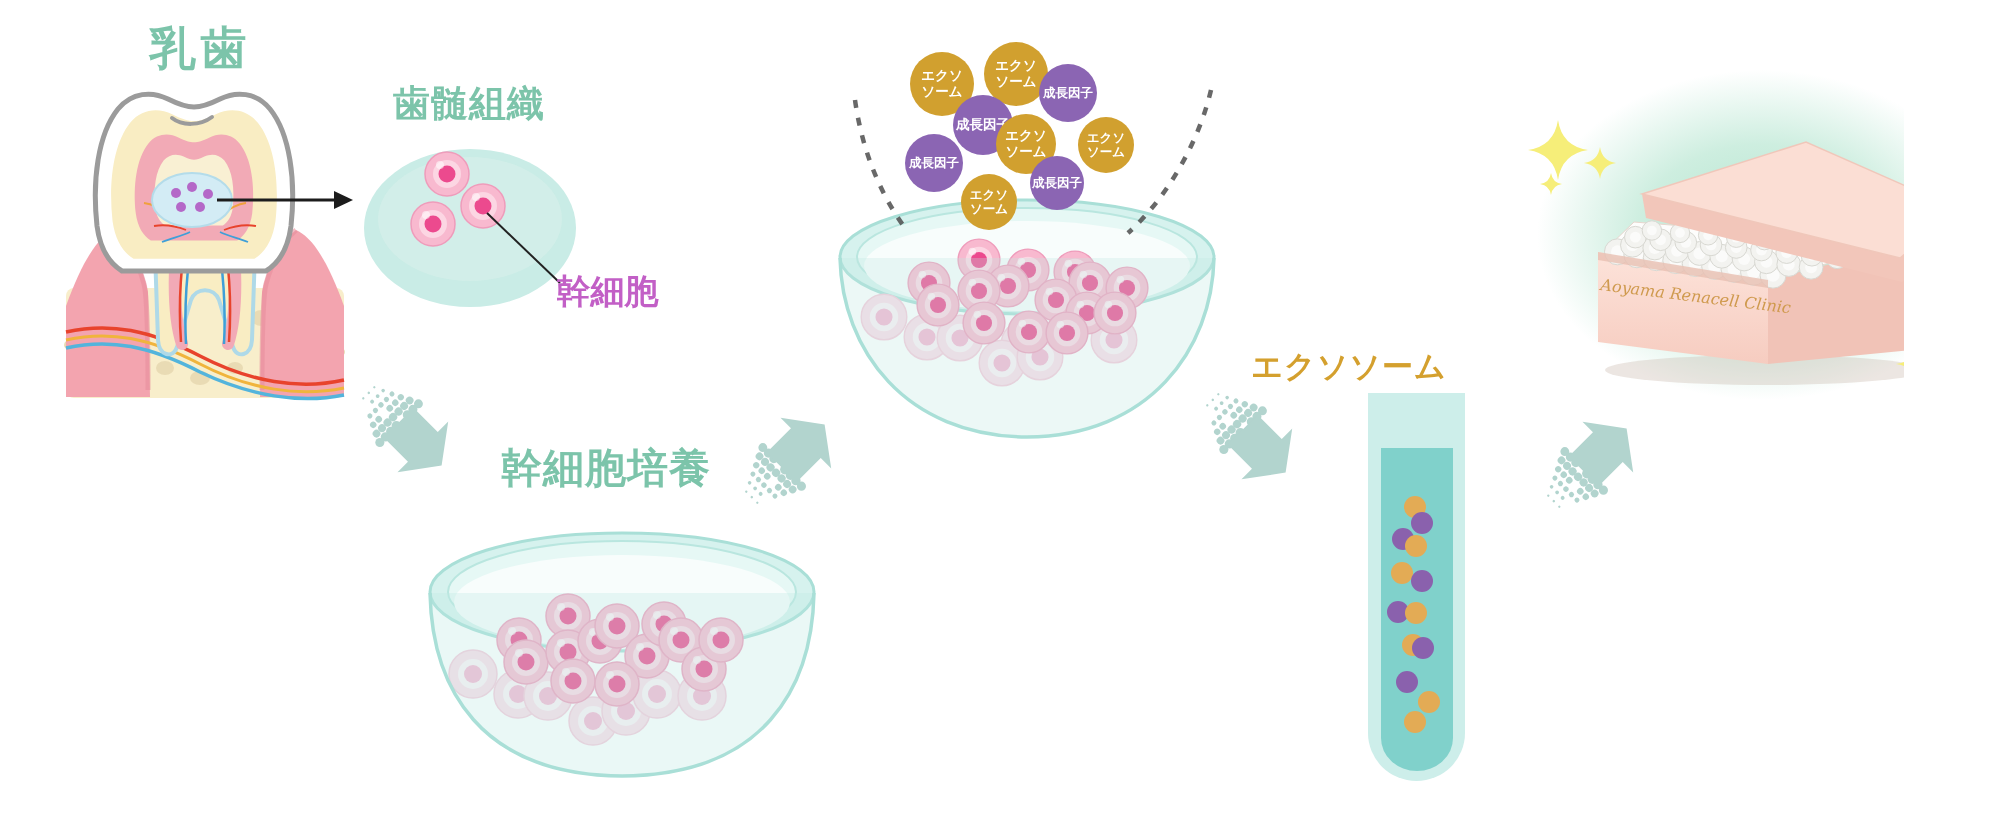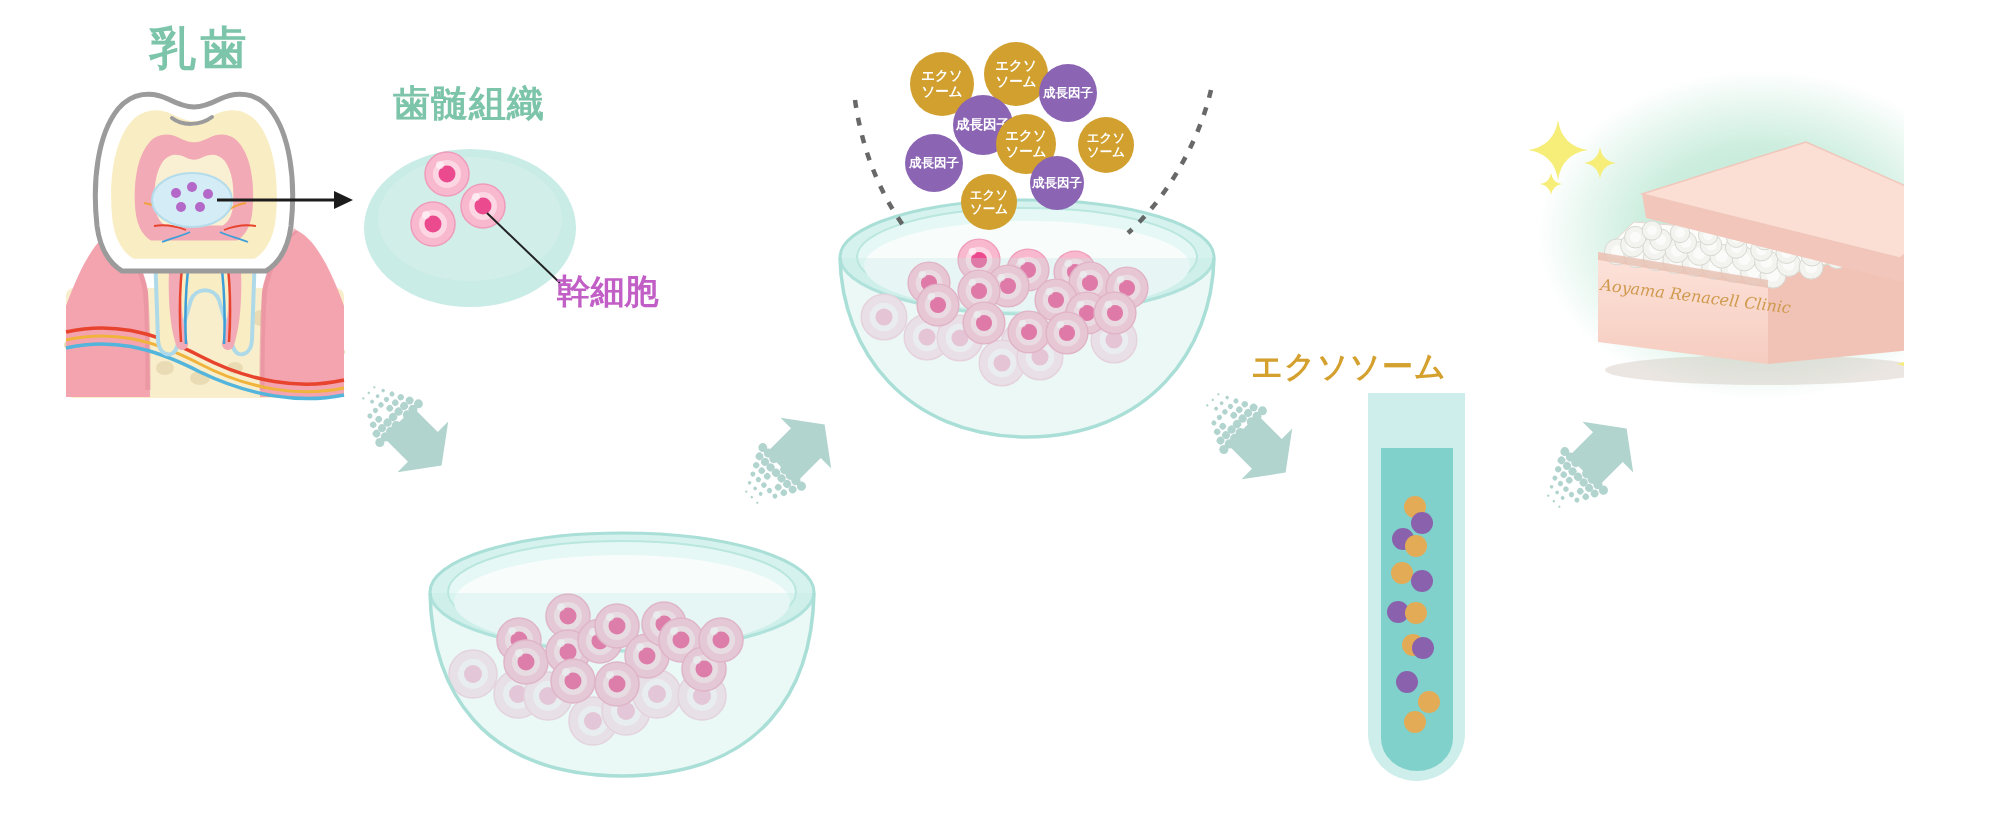--- a/index.html
+++ b/index.html
@@ -723,20 +723,21 @@
           <path d="M1551,173 Q1552.43,182.57 1562,184 Q1552.43,185.43 1551,195 Q1549.57,185.43 1540,184 Q1549.57,182.57 1551,173 Z" fill="#f6ee79"></path>
           <path d="M1948,308 Q1950.34,323.66 1966,326 Q1950.34,328.34 1948,344 Q1945.66,328.34 1930,326 Q1945.66,323.66 1948,308 Z" fill="#f6ee79"></path>
           <path d="M1921,339 Q1924.25,360.75 1946,364 Q1924.25,367.25 1921,389 Q1917.75,367.25 1896,364 Q1917.75,360.75 1921,339 Z" fill="#f6ee79"></path>
         </g>
   </g>
 </svg>
 
 <div class="lbl lbl-teal" id="lbl-baby-tooth">乳歯</div>
 <div class="lbl lbl-teal" id="lbl-pulp-tissue">歯髄組織</div>
 <div class="lbl lbl-purple" id="lbl-stem-cell">幹細胞</div>
+<div class="lbl lbl-teal" id="lbl-culture">幹細胞培養</div>
 <div class="lbl lbl-gold" id="lbl-exosome">エクソソーム</div>
 <div class="lbl" id="lbl-brand">Aoyama Renacell Clinic</div>
 
 <div id="bubble-layer">
       <div class="bubble" style="left: 910px; top: 52px; height: 64px; width: 64px; background: rgb(209, 160, 47); font-size: 13.5px;">
         <span>エクソ</span>
         <span>ソーム</span>
       </div>
       <div class="bubble" style="left: 984px; top: 42px; height: 64px; width: 64px; background: rgb(209, 160, 47); font-size: 13.5px;">
         <span>エクソ</span>

